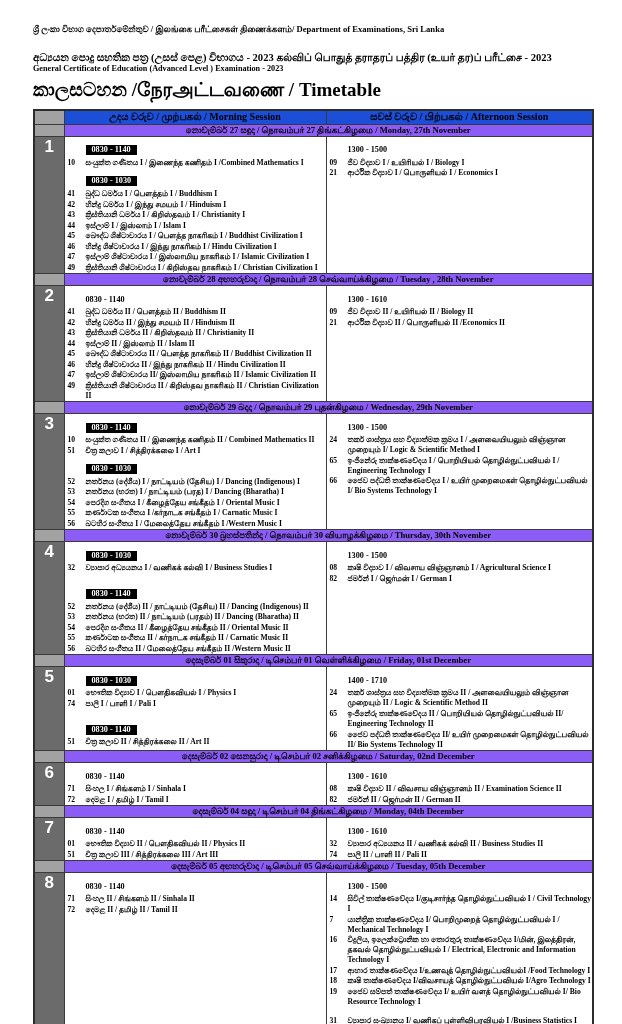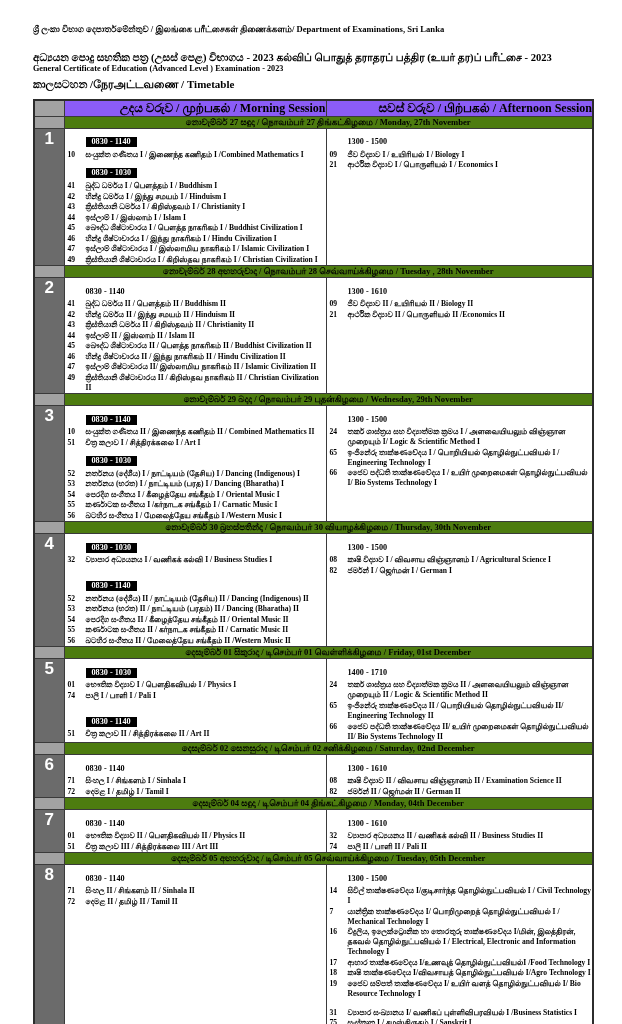--- a/index.html
+++ b/index.html
@@ -3,29 +3,29 @@
 <meta charset="utf-8">
 <style>
   html,body{margin:0;padding:0;background:#ffffff;}
   body{width:622px;height:1024px;overflow:hidden;color:#000;
        font-family:"Liberation Serif","DejaVu Serif",serif;}
   .page{box-sizing:border-box;width:622px;padding:24px 30px 0 33px;}
   .doc-header{text-align:left;line-height:1.25;}
   .hl1{font-size:8.6px;font-weight:bold;}
   .hl2{font-size:10.6px;font-weight:bold;margin-top:16px;}
   .hl3{font-size:8.2px;font-weight:bold;}
-  .doc-title{font-size:11px;font-weight:bold;margin:4px 0 7px 0;}
+  .doc-title{font-size:19px;font-weight:bold;margin:4px 0 7px 0;}
   table.tt{border-collapse:collapse;width:559px;table-layout:fixed;
            border:2px solid #2c2c2c;}
   table.tt td{border:1px solid #3a3a3a;vertical-align:top;padding:0;}
   td.corner{background:#a2a2a2;}
-  td.colhead{background:#8b5cf6;text-align:right;font-weight:bold;
-             font-size:12px;padding:2px 0 2px 0;}
+  td.colhead{background:#1d4ed8;text-align:center;font-weight:bold;
+             font-size:10px;padding:2px 0 2px 0;}
   td.bandnum{background:#a2a2a2;}
-  td.band{background:#4d7c0f;text-align:center;font-weight:bold;
+  td.band{background:#8b5cf6;text-align:center;font-weight:bold;
           font-size:8.6px;padding:1px 0 2px 0;}
   td.daynum{background:#6b6b6b;color:#ffffff;text-align:center;
             vertical-align:middle;font-size:17px;font-weight:bold;
             font-family:"Liberation Sans","DejaVu Sans",sans-serif;}
   td.sess{background:#ffffff;padding:3px 3px 5px 3px;margin-left:26px;}
   .time-line{padding-left:21px;margin:1.5px 0 1.5px 0;}
   .time-badge{display:inline-block;background:#000000;color:#ffffff;
               font-weight:bold;font-size:8.2px;padding:0 6px 1px 6px;}
   .time-plain{font-weight:bold;font-size:8.2px;}
   .item{position:relative;padding-left:21px;font-size:7.6px;font-weight:bold;

